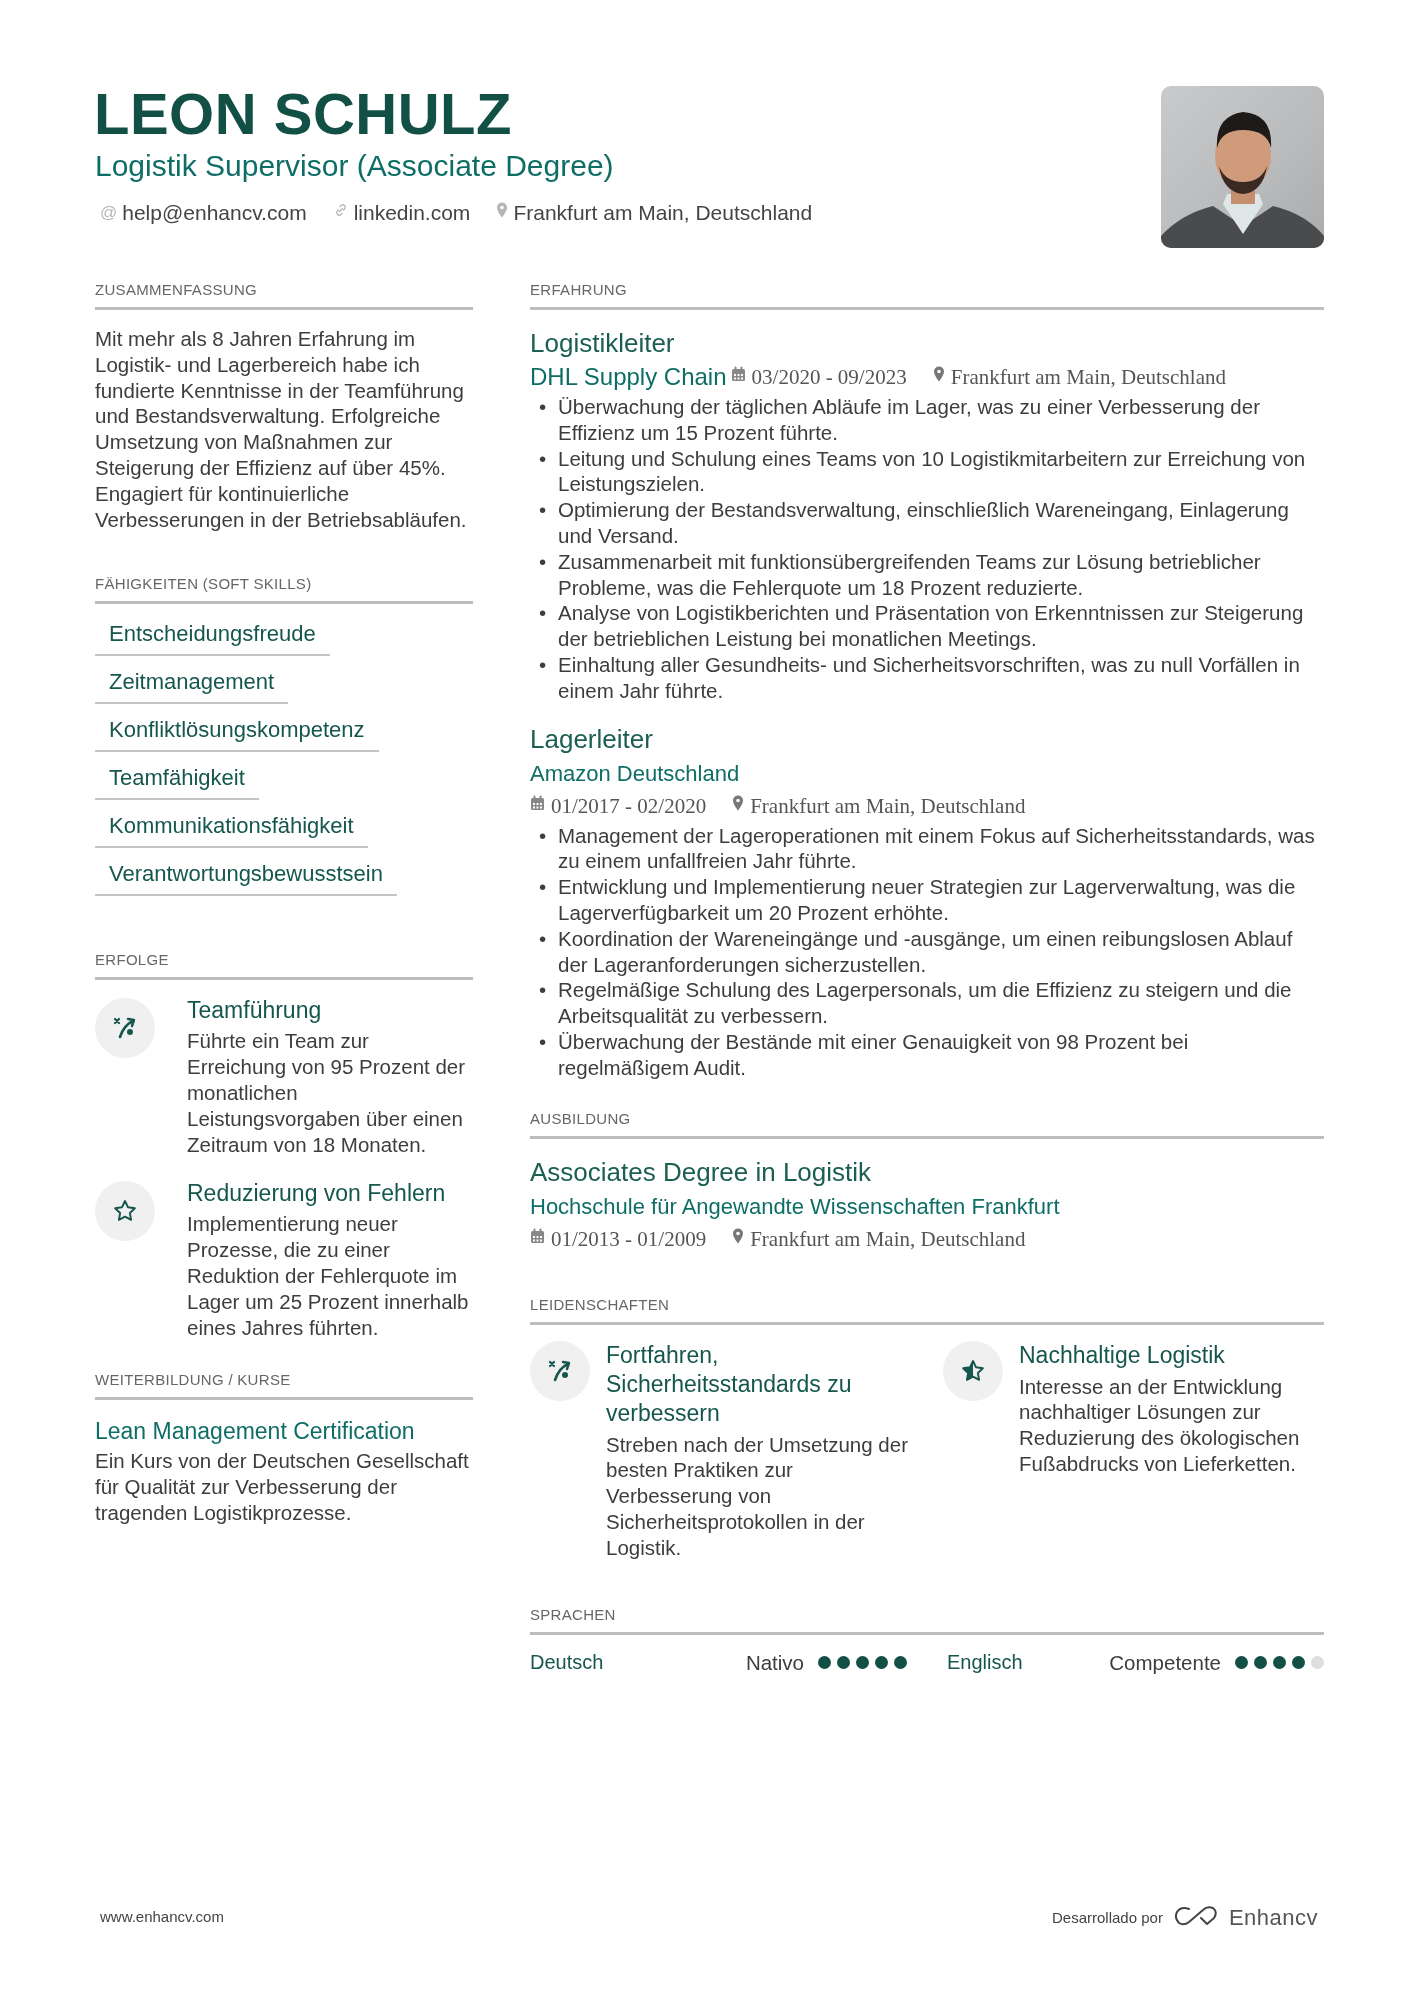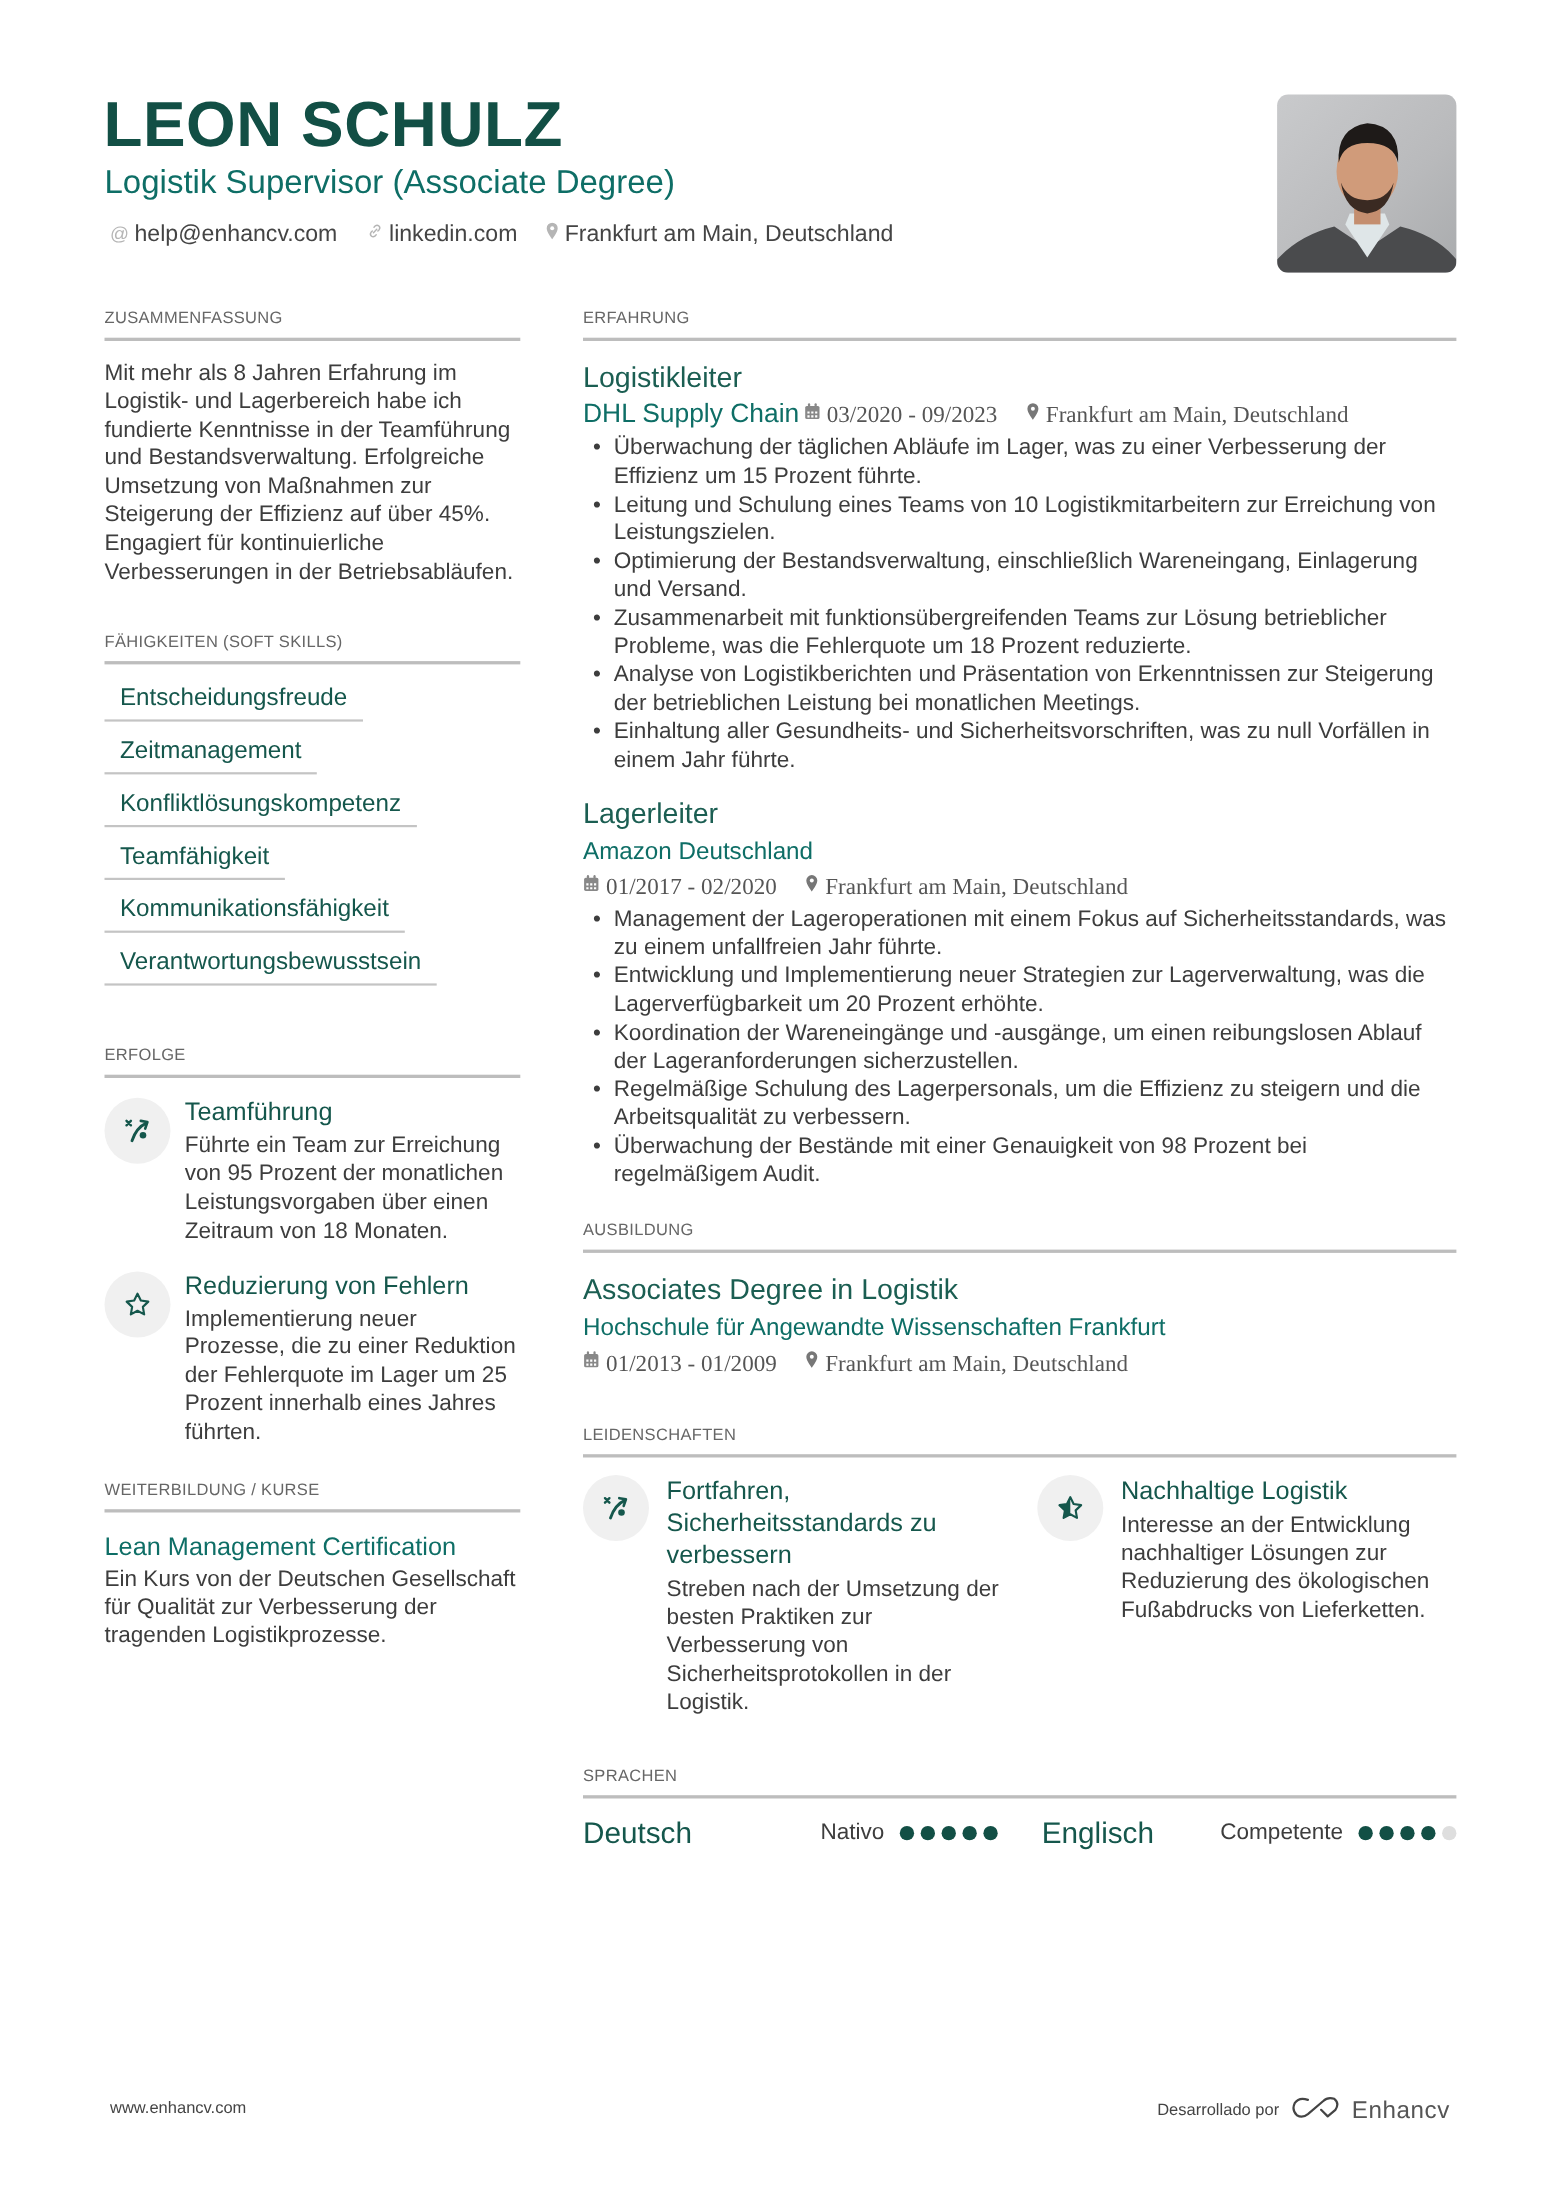--- a/index.html
+++ b/index.html
@@ -16,21 +16,21 @@
   .col-left { position: absolute; left: 95px; top: 278px; width: 378px; }
   .col-right { position: absolute; left: 530px; top: 278px; width: 794px; }
 
   .sec-head { font-size: 15px; color: #666; letter-spacing: 0.3px; line-height: 24px; padding-bottom: 5px; border-bottom: 3px solid #bdbdbd; margin-bottom: 16px; text-transform: uppercase; }
 
   .body-text { font-size: 20.5px; line-height: 25.8px; color: #3d3d3d; }
 
   .skills { display: flex; flex-direction: column; gap: 12px; margin-bottom: 52px; }
   .skill { display: inline-block; align-self: flex-start; padding: 0 14px 6px 14px; border-bottom: 2px solid #c4c4c4; font-size: 22px; line-height: 28px; color: #15574c; }
 
-  .ach { display: flex; gap: 13px; margin-bottom: 22px; }
+  .ach { display: flex; gap: 32px; margin-bottom: 22px; }
   .ach .circle { flex: 0 0 60px; width: 60px; height: 60px; border-radius: 50%; background: #f0f0f0; display: flex; align-items: center; justify-content: center; margin-top: 2px; }
   .ach .content { flex: 1; }
   .ach-title { font-size: 23px; line-height: 28px; color: #15574c; margin-bottom: 4px; }
 
   .course-title { font-size: 23px; line-height: 30px; color: #0e6e66; margin-bottom: 2px; }
 
   .job { margin-bottom: 18px; }
   .job-title { font-size: 26px; line-height: 34px; color: #1b5e52; margin-bottom: 3px; }
   .job-meta { display: flex; align-items: center; font-size: 21px; line-height: 28px; color: #555; margin-bottom: 3px; flex-wrap: nowrap; }
   .company { color: #0e6e66; font-size: 24px; margin-right: 4px; }
@@ -44,21 +44,21 @@
 
   .edu { margin-bottom: 40px; }
 
   .passions { display: flex; gap: 32px; margin-bottom: 42px; }
   .passion { flex: 1; display: flex; gap: 16px; }
   .passion .circle { flex: 0 0 60px; width: 60px; height: 60px; border-radius: 50%; background: #f0f0f0; display: flex; align-items: center; justify-content: center; }
   .passion-title { font-size: 23px; line-height: 29px; color: #15574c; margin-bottom: 4px; }
 
   .langs { display: flex; align-items: center; }
   .lang { flex: 1; display: flex; align-items: center; }
-  .lang-name { font-size: 27px; color: #15574c; flex: 1; }
+  .lang-name { font-size: 20px; color: #15574c; flex: 1; }
   .lang-level { font-size: 20.5px; color: #3d3d3d; margin-right: 14px; }
   .dots { display: flex; gap: 6px; }
   .dot { width: 13px; height: 13px; border-radius: 50%; background: #124f45; }
   .dot.off { background: #dedede; }
   .lang + .lang { margin-left: 40px; }
 
   .footer-left { position: absolute; left: 100px; top: 1908px; font-size: 15px; color: #444; }
   .footer-right { position: absolute; right: 92px; top: 1904px; display: flex; align-items: center; gap: 10px; font-size: 15px; color: #444; }
   .brand { font-size: 22px; color: #555; letter-spacing: 0.5px; }
 </style>

